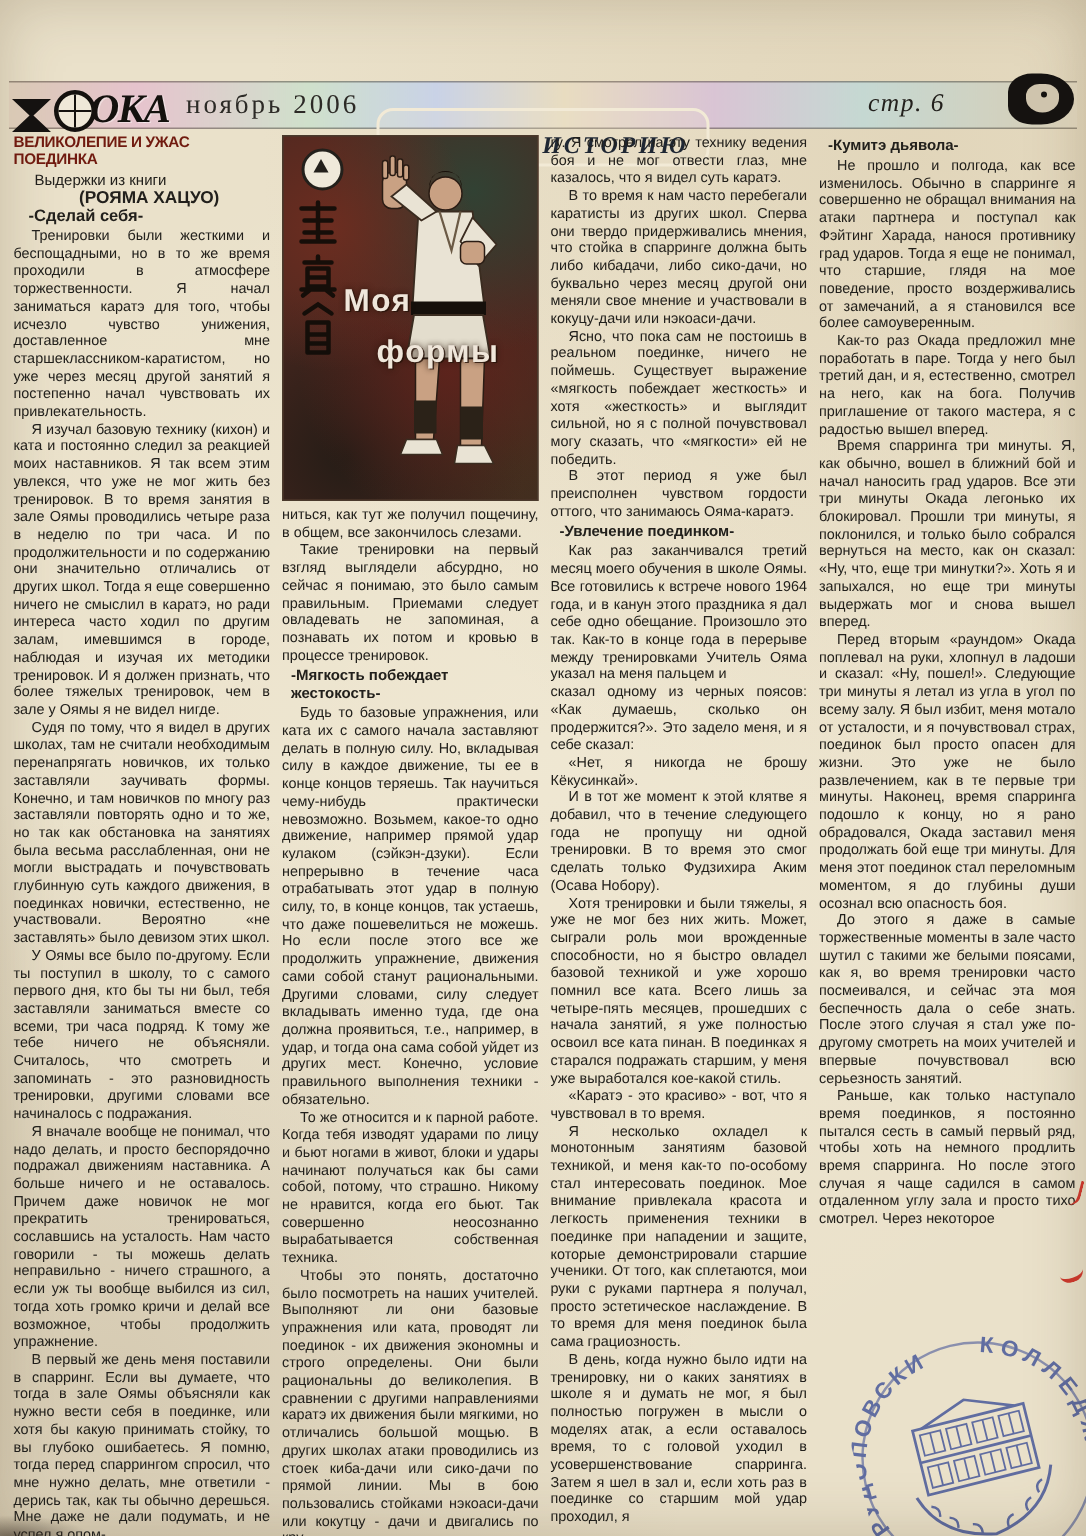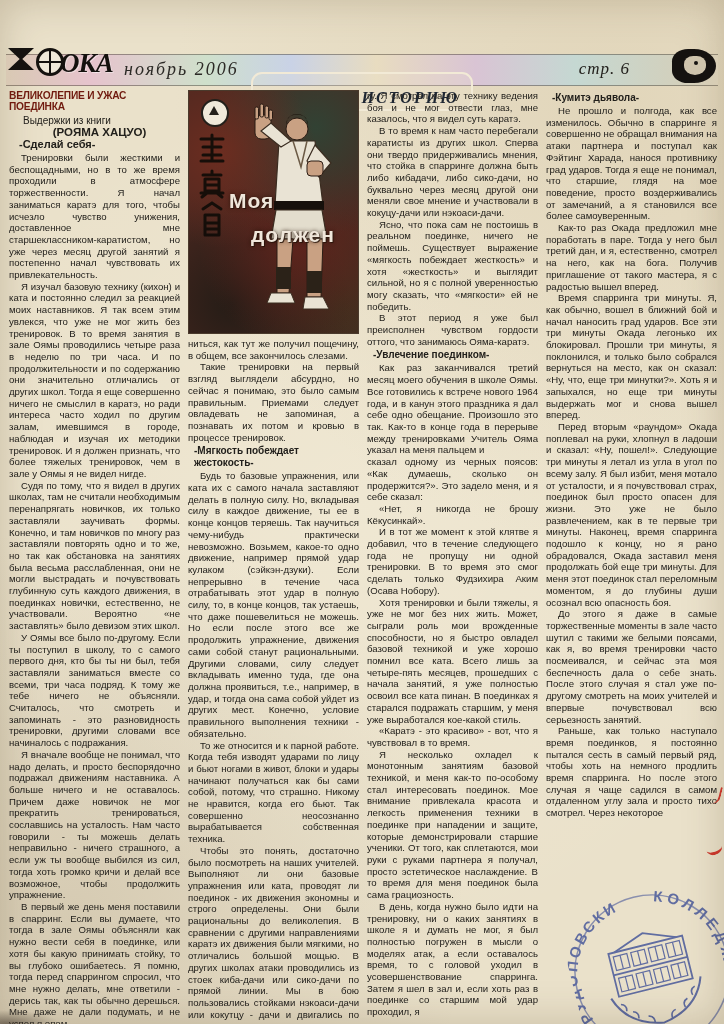--- a/index.html
+++ b/index.html
@@ -8,27 +8,27 @@
     radial-gradient(circle at 85% 10%, rgba(200,180,140,.25), transparent 40%),
     radial-gradient(circle at 10% 90%, rgba(120,100,70,.18), transparent 35%),
     radial-gradient(circle at 50% 50%, rgba(255,250,235,.25), transparent 70%),
     #eae1ca;
     overflow:hidden;box-shadow:inset 0 0 40px rgba(90,70,40,.25);}
   
   .masthead{position:absolute;left:0;top:52px;width:724px;height:36px;}
   .strip{position:absolute;left:6px;right:6px;top:2px;height:30px;
     background:linear-gradient(90deg,#d9c9b4,#e6c3cd 12%,#cfe0cb 28%,#c9d2e6 40%,#e8dcc0 52%,#d9c4d4 66%,#c5d8d2 80%,#d8cdb4 100%);
     border-top:1px solid rgba(60,50,40,.45);border-bottom:1px solid rgba(60,50,40,.45);}
-  .logo{position:absolute;left:8px;top:-4px;height:40px;display:flex;align-items:flex-start;z-index:3;}
+  .logo{position:absolute;left:8px;top:-4px;height:40px;display:flex;align-items:flex-end;z-index:3;}
   .bowtie{width:26px;height:22px;background:#151210;clip-path:polygon(0 0,45% 50%,0 100%,100% 100%,55% 50%,100% 0);}
   .logo-text{font-family:"Liberation Serif",serif;font-style:italic;font-weight:bold;font-size:27px;color:#14110e;letter-spacing:-1px;margin-left:-4px;text-shadow:1px 1px 0 rgba(255,255,255,.4);}
   .globe{width:22px;height:22px;border:3px solid #14110e;border-radius:50%;margin-left:2px;position:relative;background:
     linear-gradient(90deg,transparent 46%,#14110e 46%,#14110e 54%,transparent 54%),
     linear-gradient(0deg,transparent 46%,#14110e 46%,#14110e 54%,transparent 54%),#efe8d8;}
-  .m-date{position:absolute;left:118px;top:4px;font-family:"Liberation Serif",serif;font-style:italic;font-size:18px;color:#2c2a26;letter-spacing:2px;}
+  .m-date{position:absolute;left:118px;top:4px;font-family:"Liberation Serif",serif;font-size:18px;color:#2c2a26;letter-spacing:2px;}
   .title-box{position:absolute;left:50%;transform:translateX(-50%);top:17px;border:2px solid #f2ead6;border-radius:11px;padding:15px 12px 2px;background:rgba(240,232,212,.2);}
   .title-box span{font-family:"Liberation Serif",serif;font-style:italic;font-weight:bold;font-size:16px;color:#1f2733;letter-spacing:2px;}
   .m-page{position:absolute;right:88px;top:4px;font-family:"Liberation Serif",serif;font-style:italic;font-size:17px;color:#23211d;letter-spacing:1px;}
   .emblem{position:absolute;right:6px;top:-5px;width:52px;height:40px;z-index:3;}
   .emblem .blob{position:absolute;right:2px;top:2px;width:44px;height:34px;background:#151210;border-radius:40% 55% 55% 40%;}
   .emblem .face{position:absolute;right:12px;top:9px;width:22px;height:19px;background:#cfc4ad;border-radius:50% 50% 60% 60%;}
   .emblem .eye{position:absolute;right:20px;top:14px;width:4px;height:4px;background:#151210;border-radius:50%;}
   
   .cols{position:absolute;left:9px;top:90px;width:706px;display:flex;gap:8px;}
   .col{width:171px;flex:0 0 171px;color:#22201c;}
@@ -147,37 +147,37 @@
           <g stroke="#100c08" stroke-width="3" stroke-linecap="round" fill="none" opacity="0.92">
 
             <path d="M4 8 H26 M15 4 V30 M6 16 H24 M6 24 H24 M4 30 H26"></path>
 
             <path d="M6 44 H24 M15 40 V44 M8 48 H22 M8 54 H22 M8 60 H22 M8 48 V60 M22 48 V60 M5 66 L10 62 M25 66 L20 62 M4 62 H26"></path>
 
             <path d="M6 78 L15 72 L24 78 M8 84 H22 M8 84 V104 M22 84 V104 M8 92 H22 M8 98 H22 M8 104 H22"></path>
           </g>
         </svg>
         <span class="overlay1">Моя</span>
-        <span class="overlay2">должен</span>
+        <span class="overlay2">формы</span>
       </figure>
       <div class="col-body">
           <p class="para cont">ниться, как тут же получил пощечину, в общем, все закончилось слезами.</p>
           <p class="para">Такие тренировки на первый взгляд выглядели абсурдно, но сейчас я понимаю, это было самым правильным. Приемами следует овладевать не запоминая, а познавать их потом и кровью в процессе тренировок.</p>
           <h3 class="subhead">-Мягкость побеждает жестокость-</h3>
           <p class="para">Будь то базовые упражнения, или ката их с самого начала заставляют делать в полную силу. Но, вкладывая силу в каждое движение, ты ее в конце концов теряешь. Так научиться чему-нибудь практически невозможно. Возьмем, какое-то одно движение, например прямой удар кулаком (сэйкэн-дзуки). Если непрерывно в течение часа отрабатывать этот удар в полную силу, то, в конце концов, так устаешь, что даже пошевелиться не можешь. Но если после этого все же продолжить упражнение, движения сами собой станут рациональными. Другими словами, силу следует вкладывать именно туда, где она должна проявиться, т.е., например, в удар, и тогда она сама собой уйдет из других мест. Конечно, условие правильного выполнения техники - обязательно.</p>
           <p class="para">То же относится и к парной работе. Когда тебя изводят ударами по лицу и бьют ногами в живот, блоки и удары начинают получаться как бы сами собой, потому, что страшно. Никому не нравится, когда его бьют. Так совершенно неосознанно вырабатывается собственная техника.</p>
           <p class="para">Чтобы это понять, достаточно было посмотреть на наших учителей. Выполняют ли они базовые упражнения или ката, проводят ли поединок - их движения экономны и строго определены. Они были рациональны до великолепия. В сравнении с другими направлениями каратэ их движения были мягкими, но отличались большой мощью. В других школах атаки проводились из стоек киба-дачи или сико-дачи по прямой линии. Мы в бою пользовались стойками нэкоаси-дачи или кокутцу - дачи и двигались по кру-</p>
         </div>
     </section>
 
     <section class="col">
       <div class="col-body">
           <p class="para cont">гу. Я смотрел на эту технику ведения боя и не мог отвести глаз, мне казалось, что я видел суть каратэ.</p>
           <p class="para">В то время к нам часто перебегали каратисты из других школ. Сперва они твердо придерживались мнения, что стойка в спарринге должна быть либо кибадачи, либо сико-дачи, но буквально через месяц другой они меняли свое мнение и участвовали в кокуцу-дачи или нэкоаси-дачи.</p>
-          <p class="para">Ясно, что пока сам не постоишь в реальном поединке, ничего не поймешь. Существует выражение «мягкость побеждает жесткость» и хотя «жесткость» и выглядит сильной, но я с полной уверенностью могу сказать, что «мягкости» ей не победить.</p>
+          <p class="para">Ясно, что пока сам не постоишь в реальном поединке, ничего не поймешь. Существует выражение «мягкость побеждает жесткость» и хотя «жесткость» и выглядит сильной, но я с полной почувствовал могу сказать, что «мягкости» ей не победить.</p>
           <p class="para">В этот период я уже был преисполнен чувством гордости оттого, что занимаюсь Ояма-каратэ.</p>
           <h3 class="subhead">-Увлечение поединком-</h3>
           <p class="para">Как раз заканчивался третий месяц моего обучения в школе Оямы. Все готовились к встрече нового 1964 года, и в канун этого праздника я дал себе одно обещание. Произошло это так. Как-то в конце года в перерыве между тренировками Учитель Ояма указал на меня пальцем и</p>
           <p class="para cont">сказал одному из черных поясов: «Как думаешь, сколько он продержится?». Это задело меня, и я себе сказал:</p>
           <p class="para">«Нет, я никогда не брошу Кёкусинкай».</p>
           <p class="para">И в тот же момент к этой клятве я добавил, что в течение следующего года не пропущу ни одной тренировки. В то время это смог сделать только Фудзихира Аким (Осава Нобору).</p>
           <p class="para">Хотя тренировки и были тяжелы, я уже не мог без них жить. Может, сыграли роль мои врожденные способности, но я быстро овладел базовой техникой и уже хорошо помнил все ката. Всего лишь за четыре-пять месяцев, прошедших с начала занятий, я уже полностью освоил все ката пинан. В поединках я старался подражать старшим, у меня уже выработался кое-какой стиль.</p>
           <p class="para">«Каратэ - это красиво» - вот, что я чувствовал в то время.</p>
           <p class="para">Я несколько охладел к монотонным занятиям базовой техникой, и меня как-то по-особому стал интересовать поединок. Мое внимание привлекала красота и легкость применения техники в поединке при нападении и защите, которые демонстрировали старшие ученики. От того, как сплетаются, мои руки с руками партнера я получал, просто эстетическое наслаждение. В то время для меня поединок была сама грациозность.</p>
           <p class="para">В день, когда нужно было идти на тренировку, ни о каких занятиях в школе я и думать не мог, я был полностью погружен в мысли о моделях атак, а если оставалось время, то с головой уходил в усовершенствование спарринга. Затем я шел в зал и, если хоть раз в поединке со старшим мой удар проходил, я</p>

